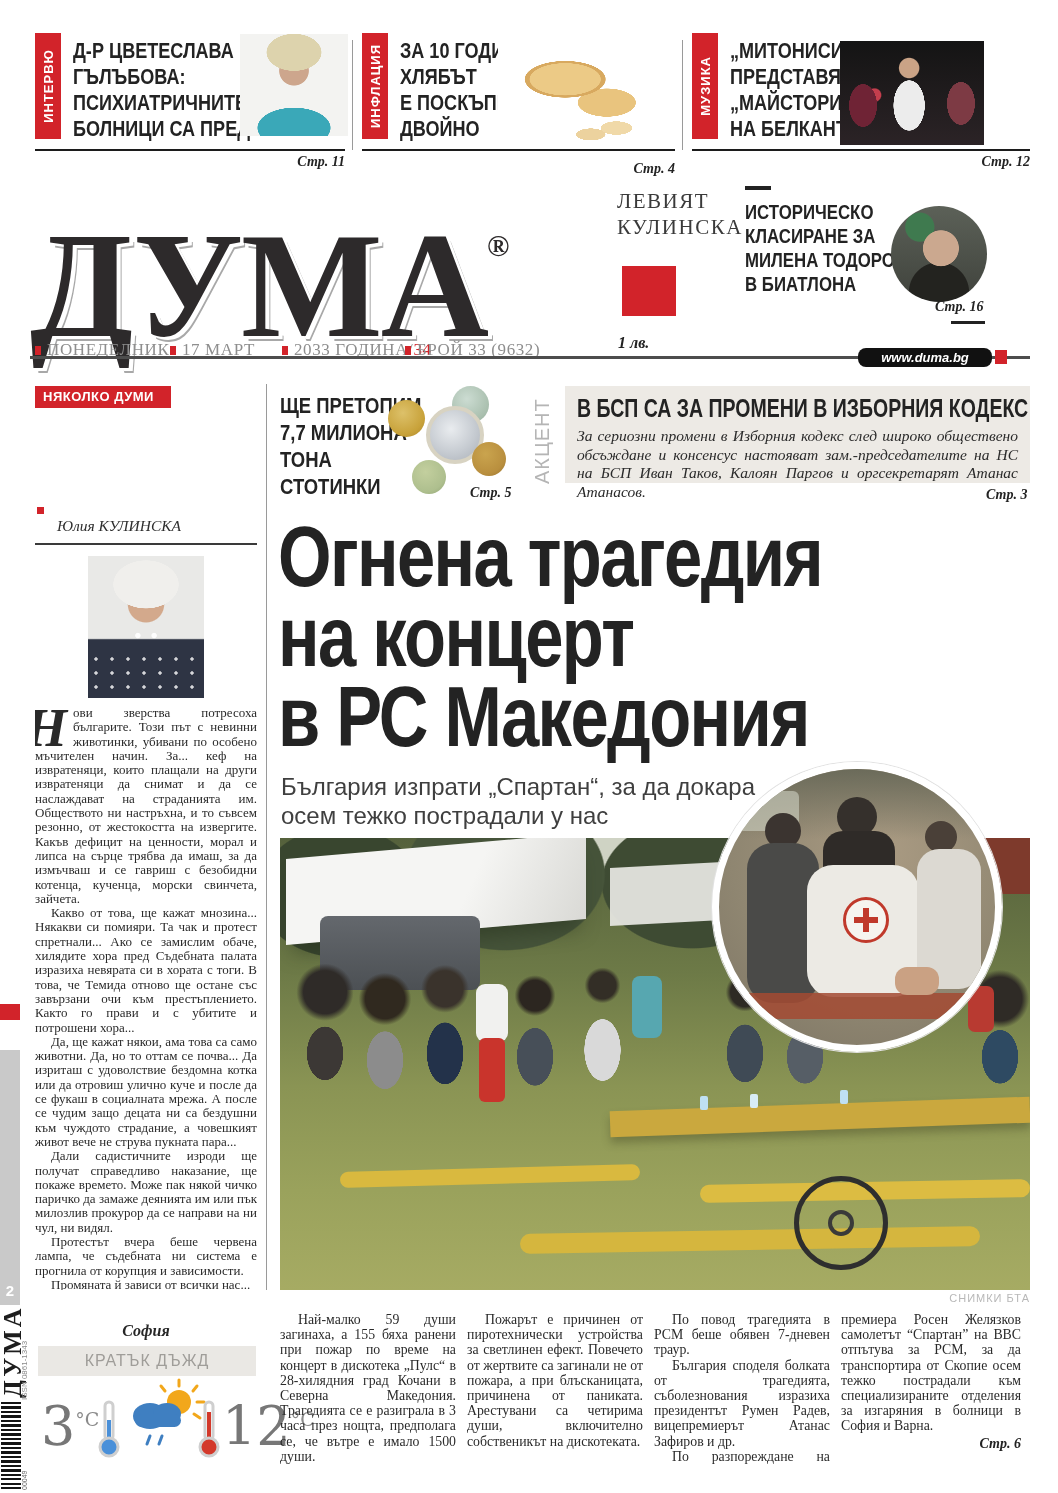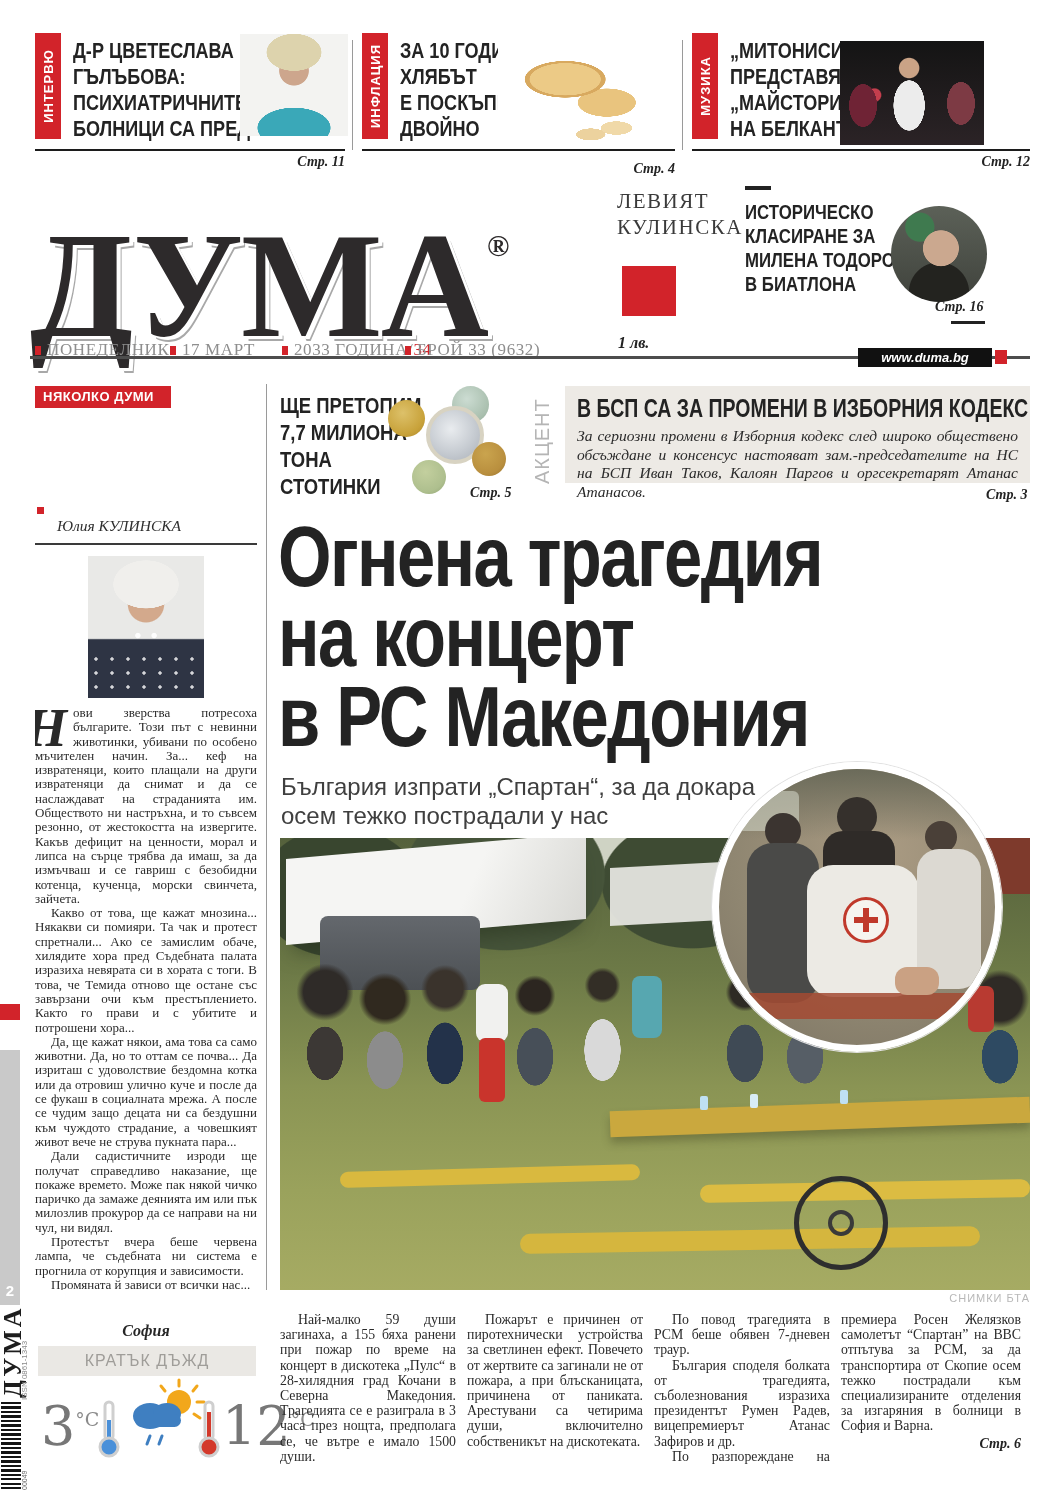--- a/index.html
+++ b/index.html
@@ -129,21 +129,21 @@
     linear-gradient(#5c6158,#3f423c);"></div>
   <div class="abs pgref" style="left:935px;top:299px;">Стр. 16</div>
   <div class="abs" style="left:951px;top:321px;width:34px;height:3px;background:#222;"></div>
 
   <div class="abs dl-item" style="left:35px;top:340px;"><span class="dl-sq"></span><span>ПОНЕДЕЛНИК</span></div>
   <div class="abs dl-item" style="left:162px;top:340px;margin-left:8px;"><span class="dl-sq"></span><span>17 МАРТ</span></div>
   <div class="abs dl-item" style="left:282px;top:340px;"><span class="dl-sq"></span><span>2033 ГОДИНА/</span><span style="color:#d2232a;">34</span></div>
   <div class="abs dl-item" style="left:405px;top:340px;"><span class="dl-sq"></span><span>БРОЙ 33 (9632)</span></div>
   <div class="abs" style="left:618px;top:334px;font:italic bold 16px 'Liberation Serif',serif;color:#222;">1 лв.</div>
   <div class="abs" style="left:30px;top:356px;width:1000px;height:3px;background:#4d4d4d;"></div>
-  <div class="abs" style="left:858px;top:348px;width:134px;height:19px;background:#111;color:#fff;font:italic bold 13px 'Liberation Sans',sans-serif;text-align:center;line-height:19px;">www.duma.bg</div>
+  <div class="abs" style="left:858px;top:348px;width:134px;height:19px;background:#111;color:#fff;font:italic bold 13px 'Liberation Sans',sans-serif;text-align:center;line-height:19px;border-radius:8px;">www.duma.bg</div>
   <div class="abs" style="left:995px;top:350px;width:12px;height:14px;background:#d2232a;"></div>
 
   <div class="abs" style="left:35px;top:386px;width:128px;height:22px;background:#d2232a;color:#fff;font:bold 13px 'Liberation Sans',sans-serif;line-height:22px;padding-left:8px;letter-spacing:.5px;">НЯКОЛКО ДУМИ</div>
   <div class="abs" style="left:37px;top:507px;width:7px;height:7px;background:#d2232a;"></div>
   <div class="abs" style="left:35px;top:517px;font:italic 15.5px 'Liberation Serif',serif;color:#2e2e2e;margin-left:22px;">Юлия КУЛИНСКА</div>
   <div class="abs" style="left:35px;top:543px;width:222px;height:2px;background:#3a3a3a;"></div>
 
   <div class="abs" style="left:88px;top:556px;width:116px;height:142px;background:
     radial-gradient(ellipse 40% 24% at 50% 20%, #f0efec 0 70%, rgba(0,0,0,0) 71%),
     radial-gradient(circle at 50% 34%, #d3a98c 0 16%, rgba(0,0,0,0) 17%),

